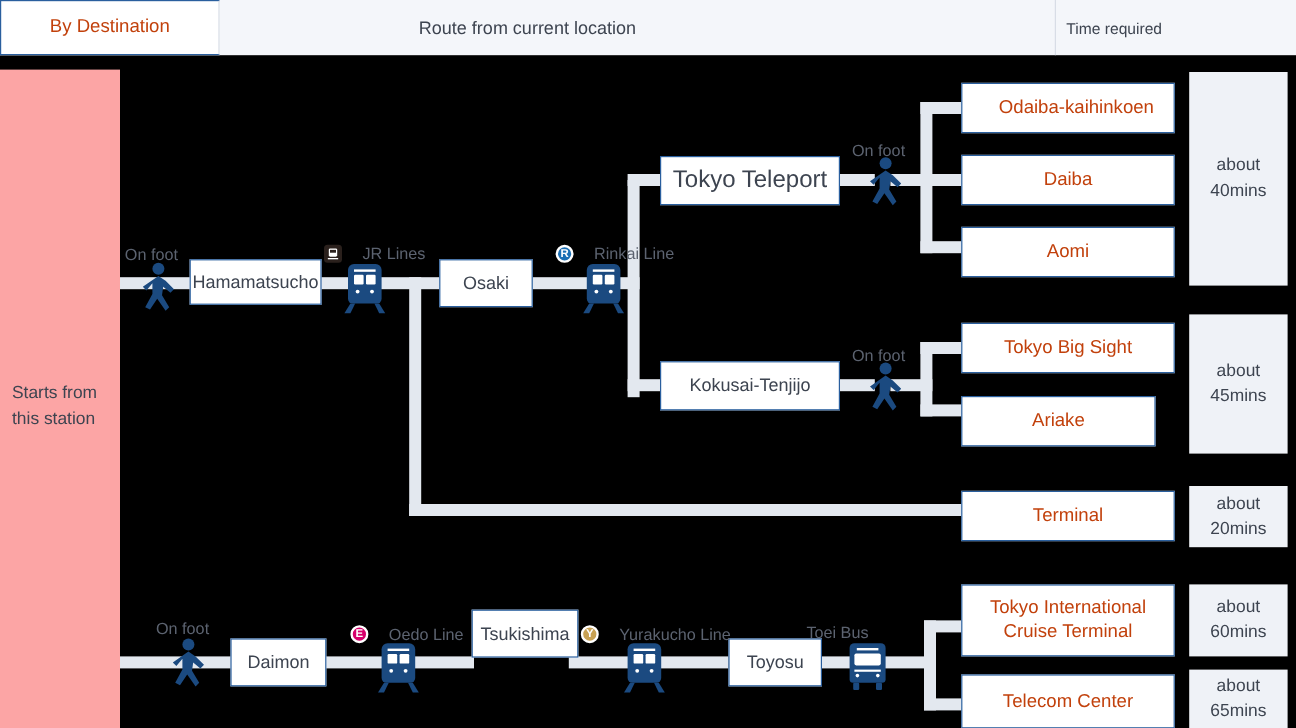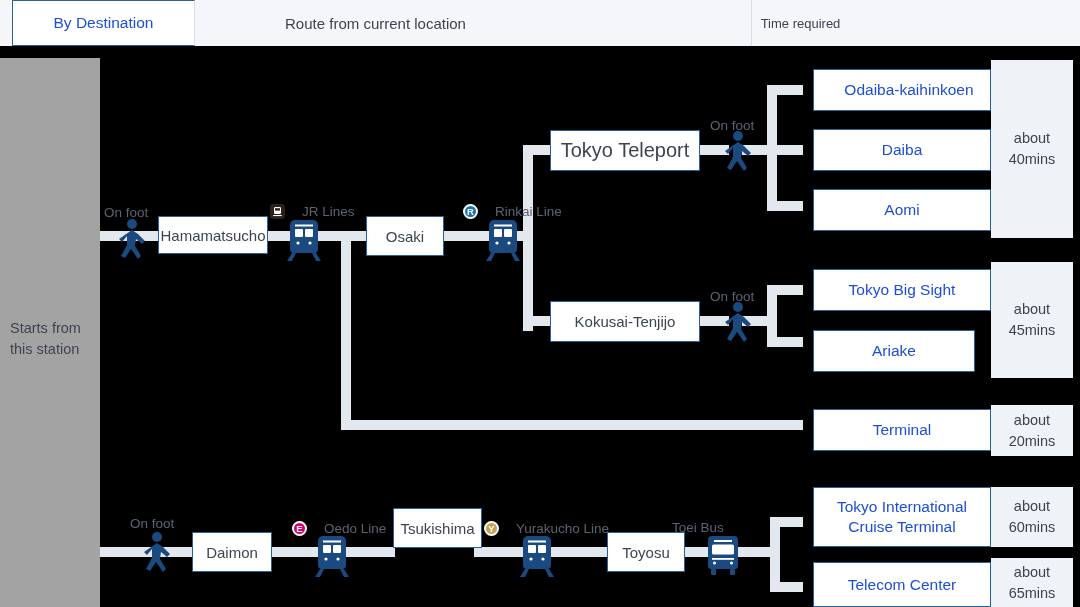--- a/index.html
+++ b/index.html
@@ -28,30 +28,30 @@
   }
   .hcell {
     display: flex;
     align-items: center;
     justify-content: center;
     color: #3d4450;
     font-size: 15px;
     box-sizing: border-box;
     height: 46px;
   }
-  .hcell.route { width: 752px; border-right: 1px solid #d8dde6; }
+  .hcell.route { width: 880px; border-right: 1px solid #d8dde6; }
   .hcell.dest  { width: 183px; border-right: 1px solid #d8dde6; }
   .hcell.time  { width: 97px; font-size: 13px; }
 
   
   .startpanel {
     position: absolute;
     left: 0; top: 58px;
     width: 100px; height: 549px;
-    background: #a3a3a3;
+    background: #fca5a5;
     box-sizing: border-box;
   }
   .startpanel .label {
     position: absolute;
     left: 10px;
     top: 260px;
     width: 84px;
     color: #3d4450;
     font-size: 14.5px;
     line-height: 21px;
@@ -81,26 +81,25 @@
 
   
   .dest {
     position: absolute;
     box-sizing: border-box;
     background: #ffffff;
     border: 1px solid #2a5f9e;
     display: flex;
     align-items: center;
     justify-content: center;
-    color: #1d4ed8;
+    color: #c2410c;
     font-size: 15.5px;
     text-align: center;
     line-height: 20px;
     z-index: 5;
-    margin-left: 12px;
   }
 
   
   .timecell {
     position: absolute;
     box-sizing: border-box;
     background: #eff2f7;
     display: flex;
     align-items: center;
     justify-content: center;

